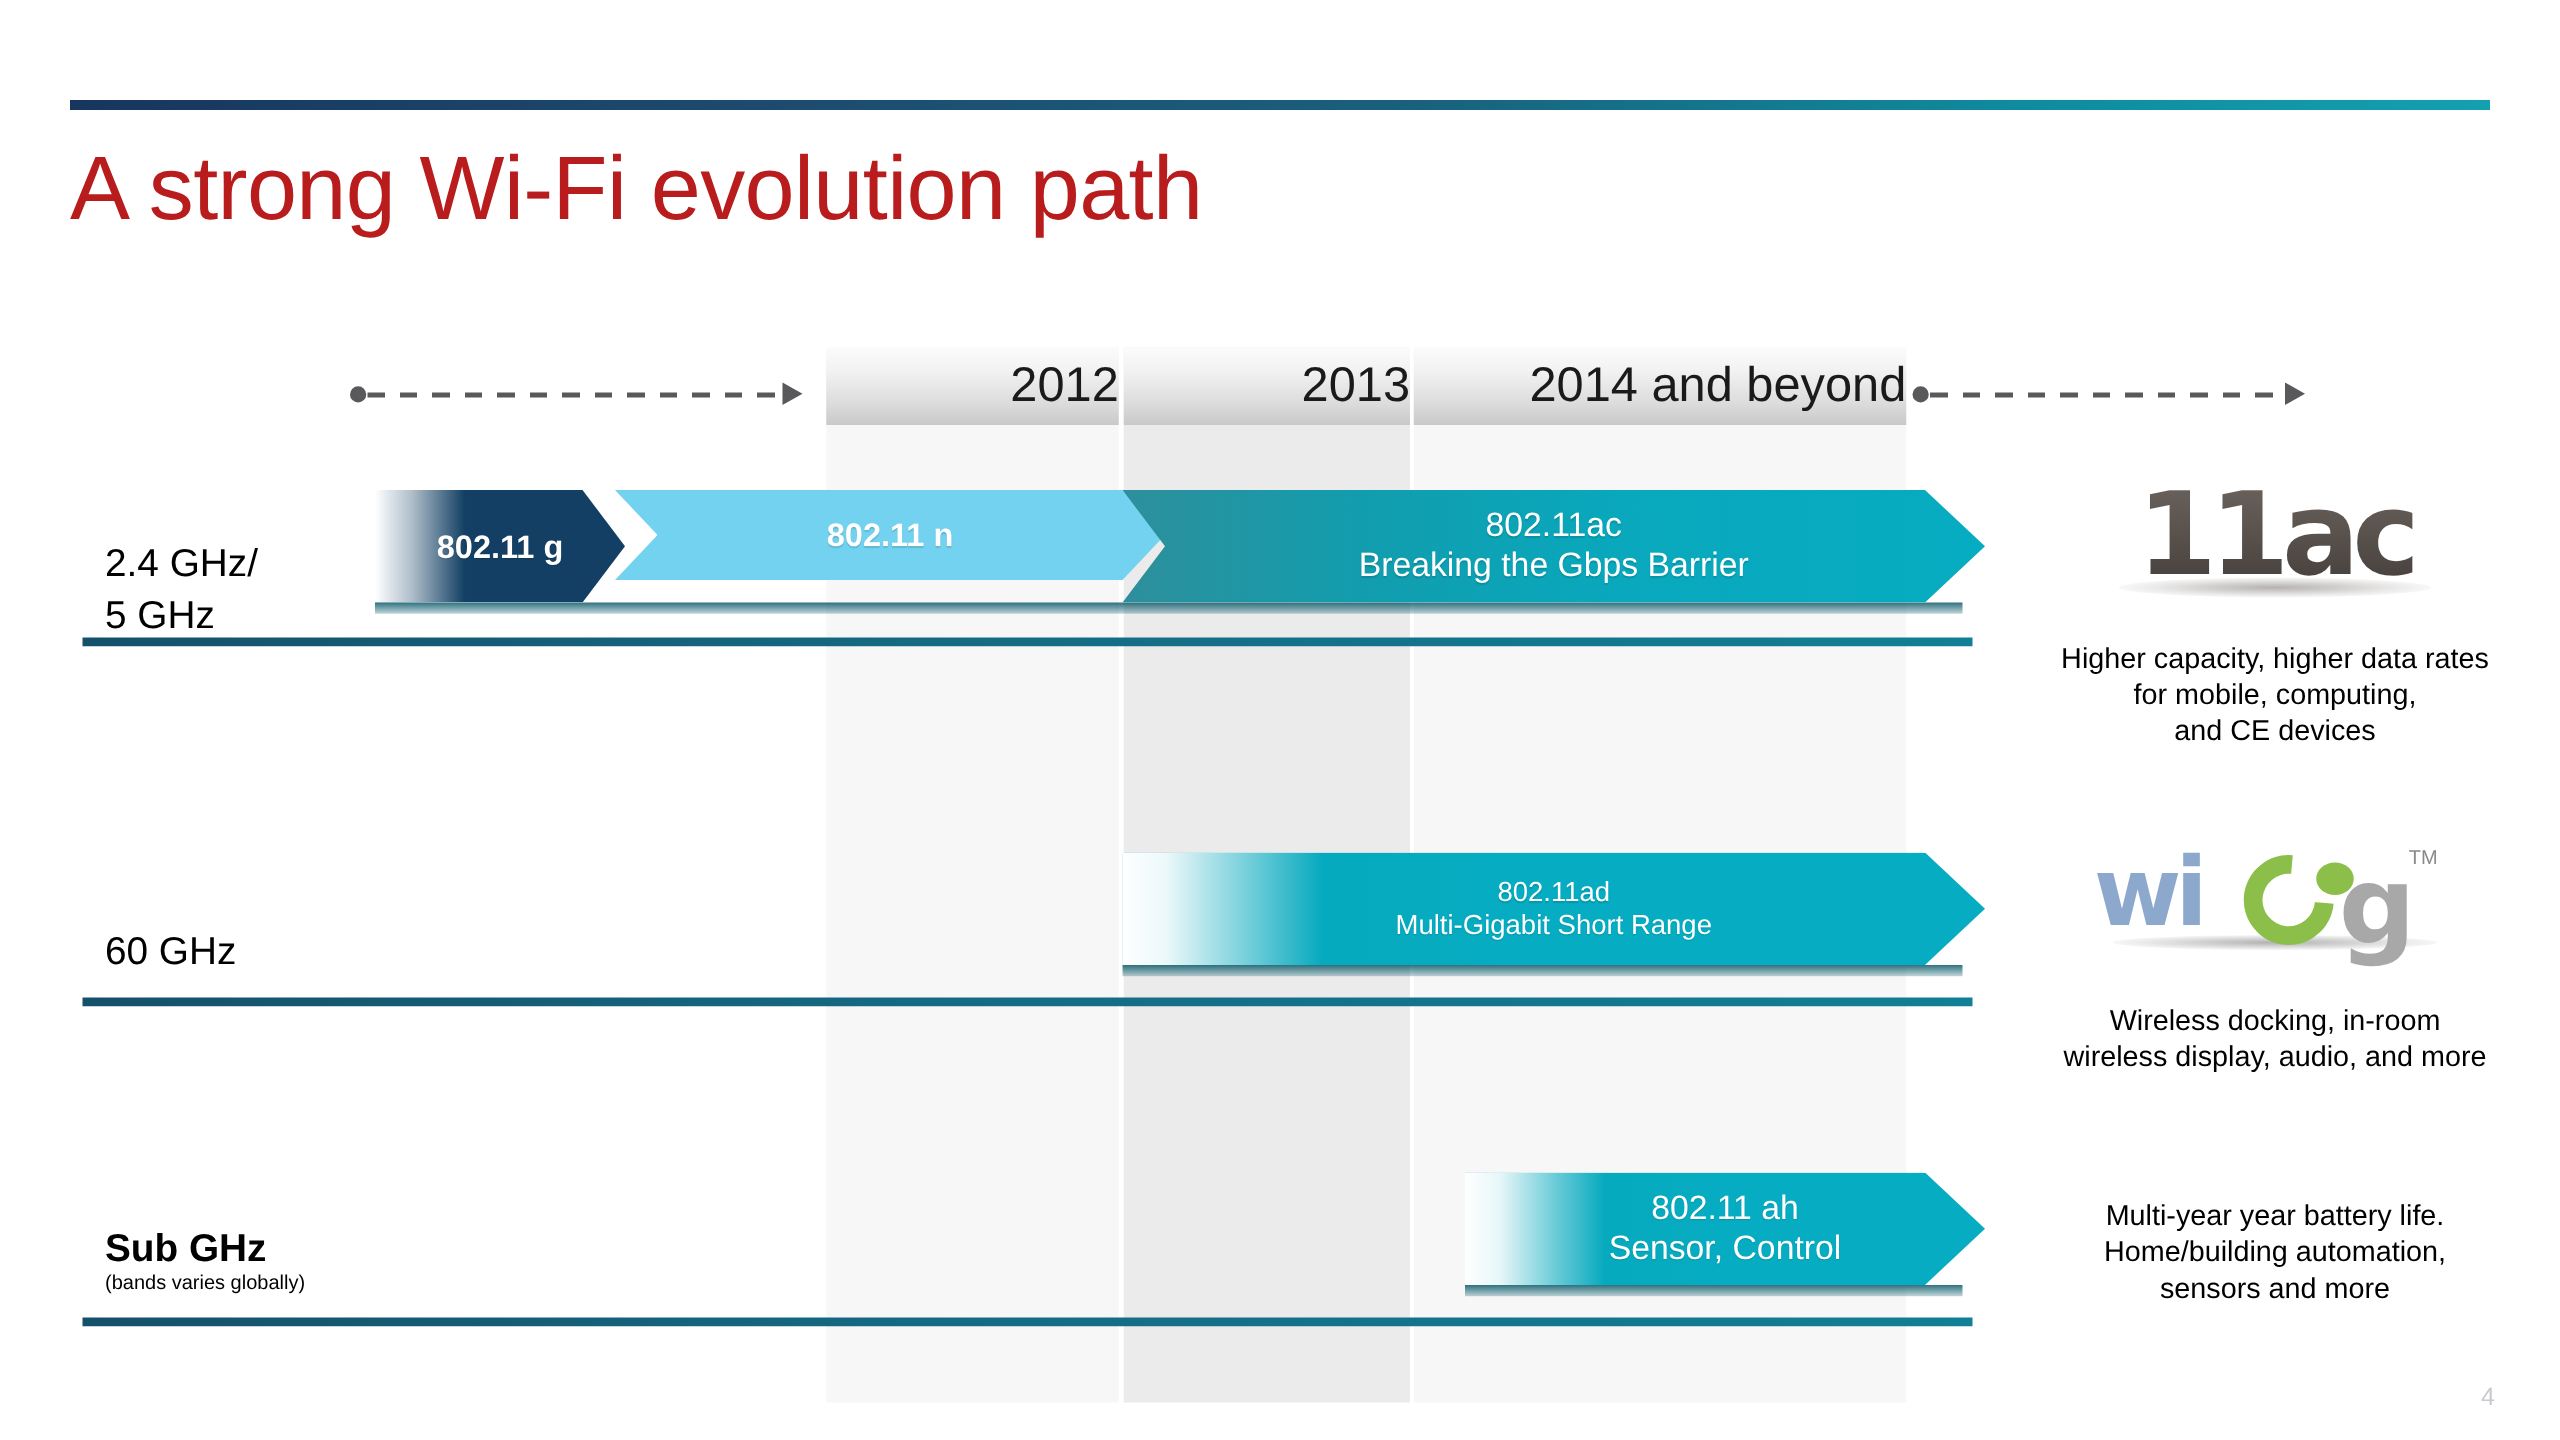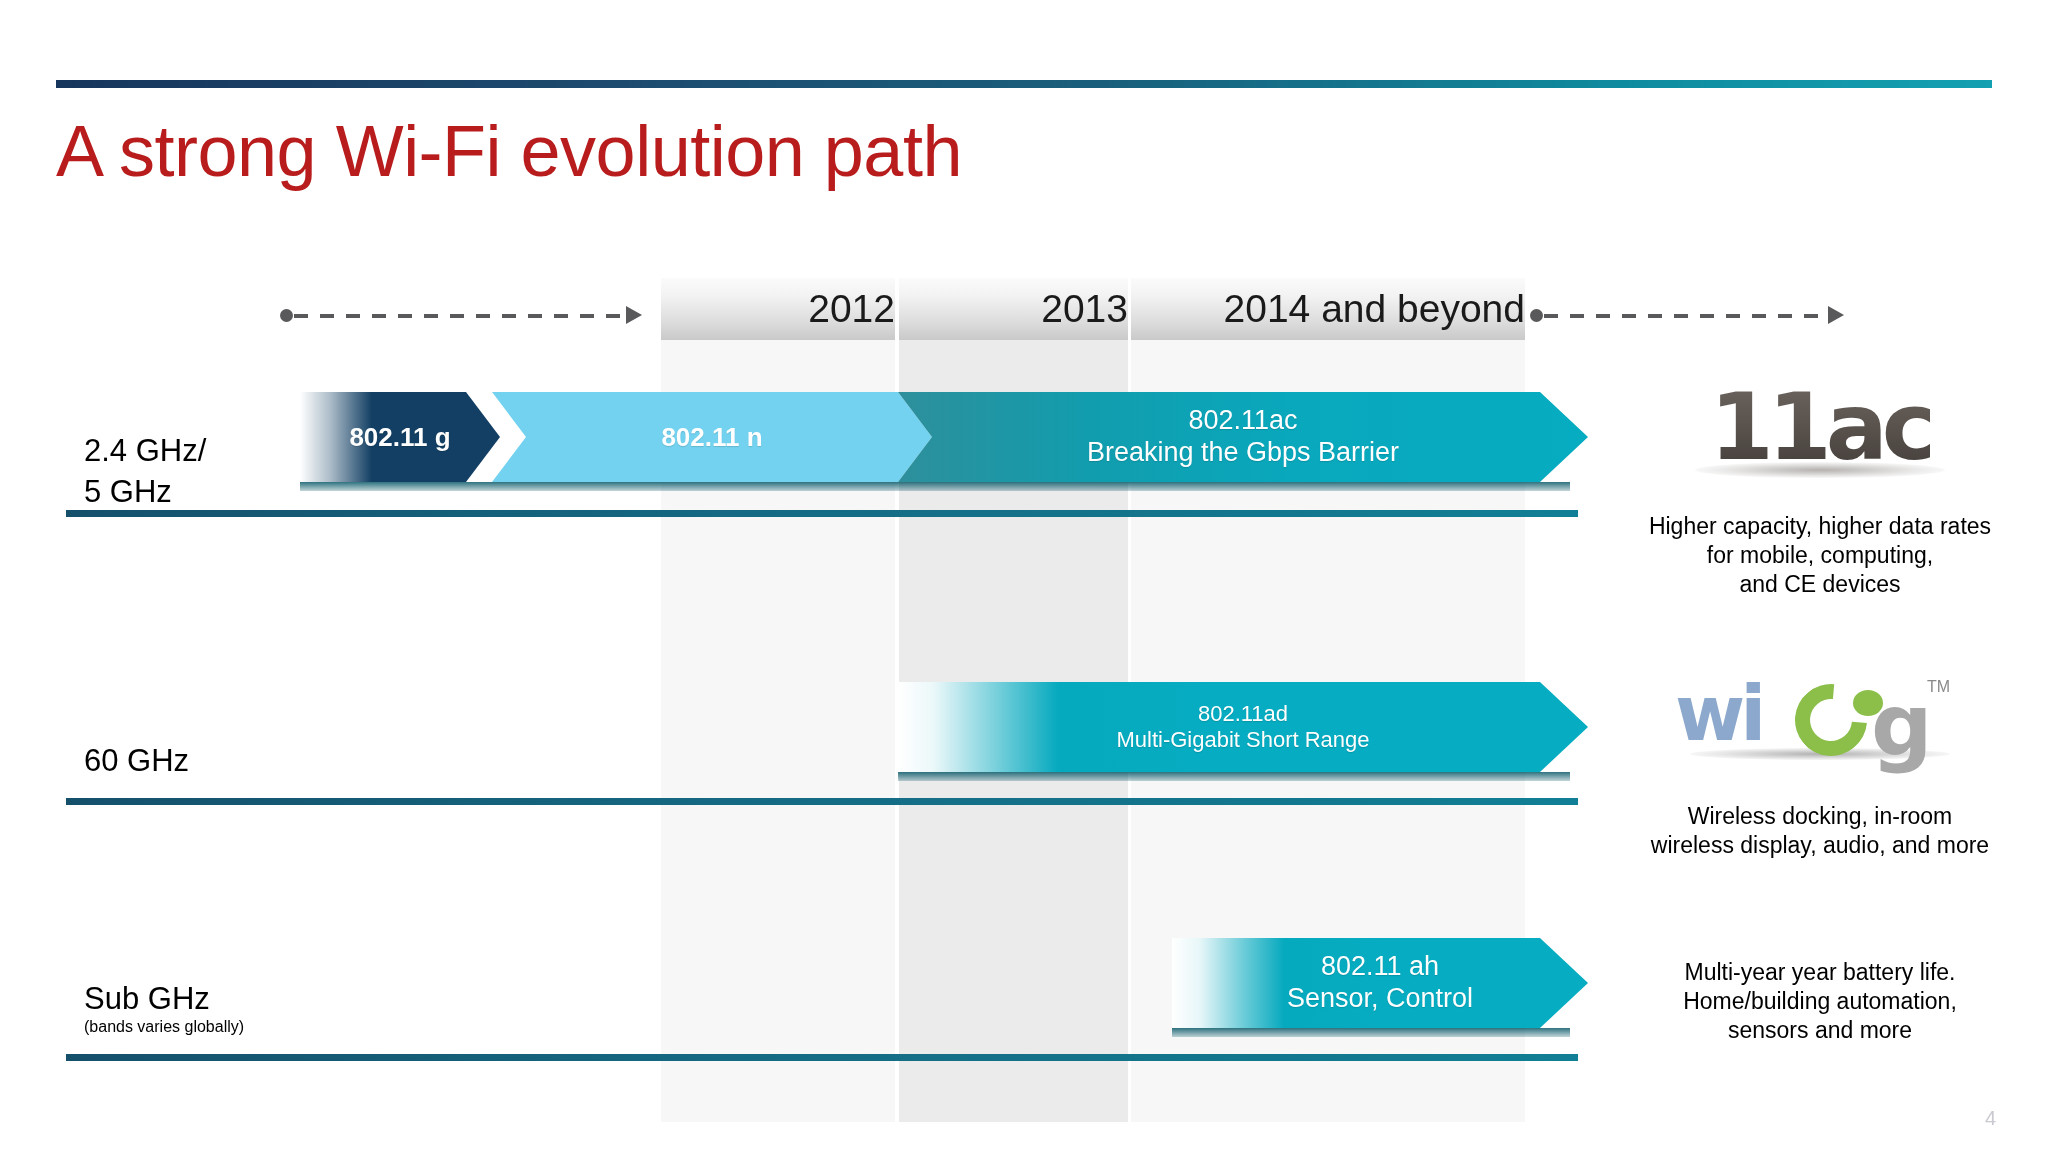--- a/index.html
+++ b/index.html
@@ -165,21 +165,21 @@
     left: 300px; top: 392px; width: 200px; height: 90px;
     background: #123f63;
     clip-path: polygon(0 0, calc(100% - 34px) 0, 100% 50%, calc(100% - 34px) 100%, 0 100%);
     font-size: 26px; font-weight: bold;
   }
   .row1-g .fade-left {
     width: 72px;
     background: linear-gradient(to right, #ffffff 0%, rgba(255,255,255,0.65) 42%, rgba(255,255,255,0) 100%);
   }
   .row1-n {
-    left: 492px; top: 392px; width: 440px; height: 90px;
+    left: 492px; top: 392px; width: 440px; height: 72px;
     background: #73d2ef;
     clip-path: polygon(0 0, calc(100% - 34px) 0, 100% 50%, calc(100% - 34px) 100%, 0 100%, 34px 50%);
     font-size: 26px; font-weight: bold;
   }
   .row1-ac {
     left: 898px; top: 392px; width: 690px; height: 90px;
     background: linear-gradient(to right, #2e8f9b 0%, #119dae 28%, #09a8bd 58%, #06acc1 100%);
     clip-path: polygon(0 0, calc(100% - 48px) 0, 100% 50%, calc(100% - 48px) 100%, 0 100%, 34px 50%);
     font-size: 27px;
   }
@@ -413,21 +413,21 @@
       <span class="wg-c"></span>
       <span class="wg-dot"></span>
       <span class="wg-g">g</span>
       <span class="wg-tm">TM</span>
     </span>
   </div>
   <div class="caption">Wireless docking, in-room
 wireless display, audio, and more</div>
 </div>
 
-<div class="band-label" style="top:978px;">Sub GHz</div>
+<div class="band-label" style="top:978px;font-weight:bold;">Sub GHz</div>
 <div class="band-sublabel" style="top:1018px;">(bands varies globally)</div>
 <div class="baseline" style="top:1054px; width:1512px;"></div>
 
 <div class="bar-shadow" style="left:1172px; top:1028px; width:398px;"></div>
 
 <div class="bar row3-ah">
   <span class="fade-left"></span>
   <span class="bar-text">802.11 ah
 Sensor, Control</span>
 </div>

